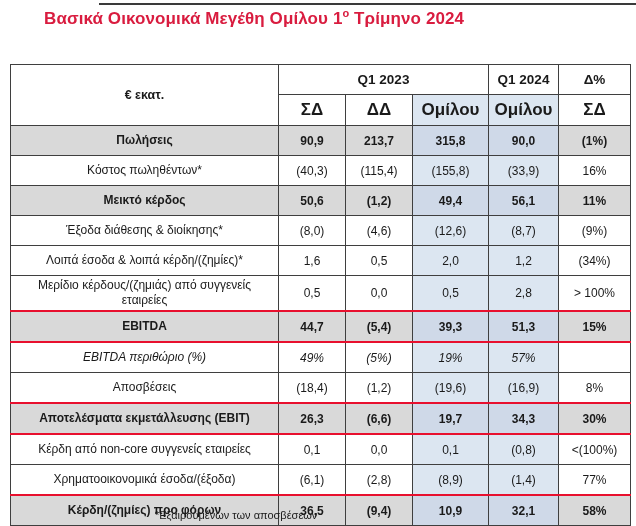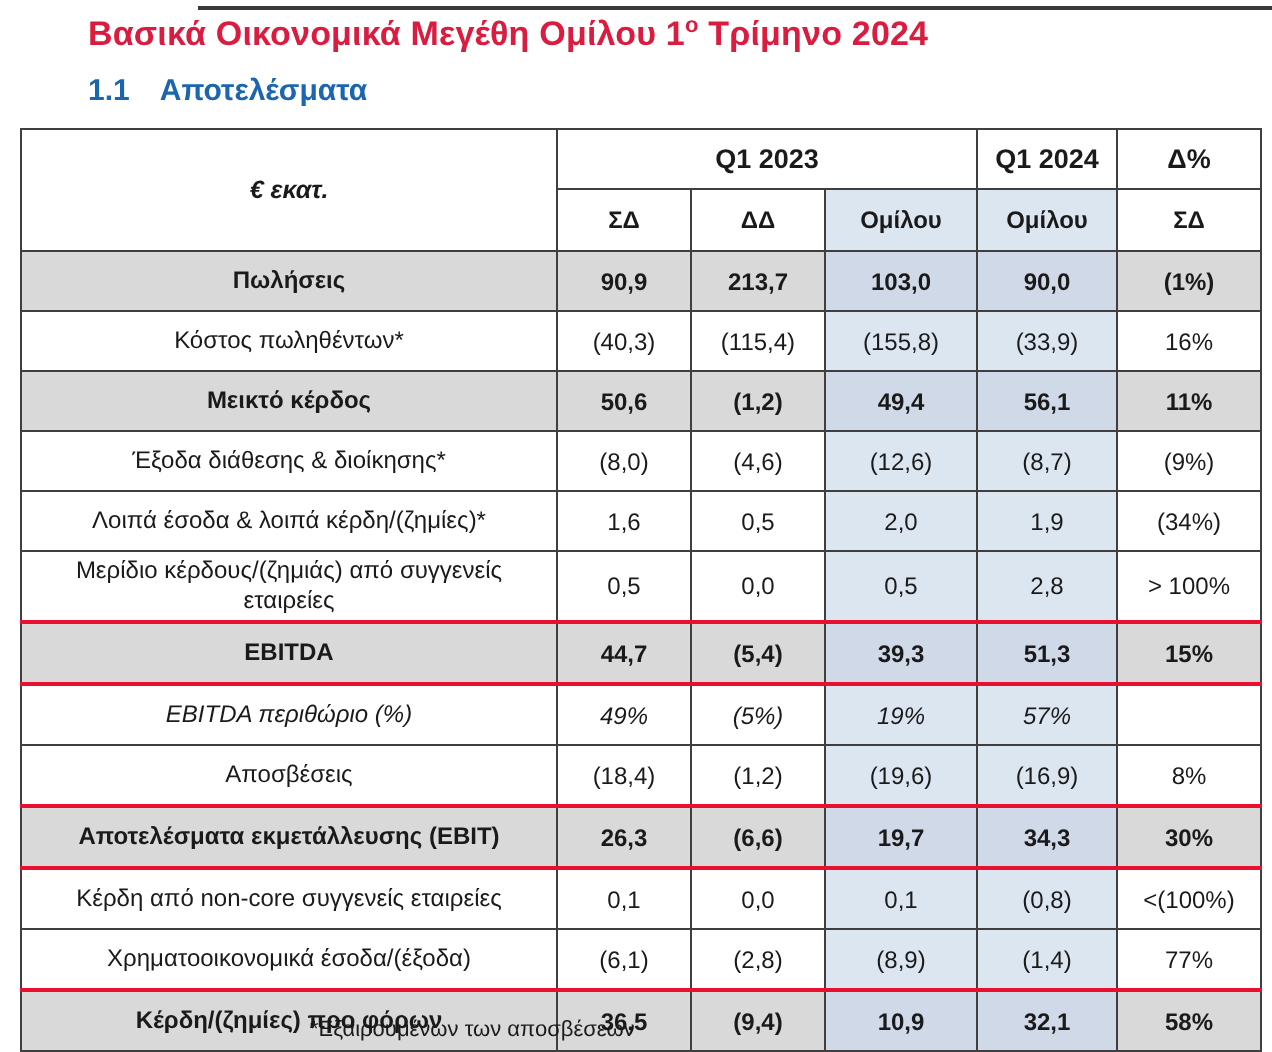--- a/index.html
+++ b/index.html
@@ -43,26 +43,26 @@
   .col4, .h-delta, .sub4{border-right:1px solid #3f3f3f;}
   
   .c-label, .unit-cell{border-right:2px solid #595959;}
   .col0, .sub0{border-left:2px solid #595959;}
   .col3, .sub3{border-left:2px solid #595959;}
   .col4, .sub4{border-left:2px solid #595959;}
   .h-2024, .h-delta{border-left:2px solid #595959;}
   
   thead th{background:#ffffff;font-weight:bold;}
   .h-period{border-top:2px solid #3f3f3f;font-size:13.5px;height:25px;margin-left:39px;}
-  .h-sub{font-size:12px;height:26px;border-bottom:2px solid #3f3f3f;}
+  .h-sub{font-size:17px;height:26px;border-bottom:2px solid #3f3f3f;}
   .sub2,.sub3{background:var(--cell-blue,#dce6f1);}
   .unit-cell{
     border-top:none;border-bottom:2px solid #3f3f3f;
     text-align:left;vertical-align:bottom;
-    font-weight:bold;font-style:italic;font-size:12.5px;
+    font-weight:bold;font-size:12.5px;
     padding:4px 7px;background:#ffffff;
   }
   
   tbody td{height:25px;}
   tbody .c-label{text-align:left;padding:3px 7px;line-height:1.25;}
   tbody td.col2, tbody td.col3{background:var(--cell-blue,#dce6f1);}
   tr.row-total td{background:var(--row-gray,#d9d9d9);font-weight:bold;}
   tr.row-total td.col2, tr.row-total td.col3{background:var(--cell-blue-gray,#cfd9e8);}
   tr.row-italic td{font-style:italic;}
   tr.red-top td{border-top:2px solid var(--rule-red,#e8102e);}
@@ -75,21 +75,20 @@
 </style>
 </head>
 <body>
 
 <div class="page">
 
   <div class="top-rule"></div>
 
   <h1 class="title"><span>Βασικά Οικονομικά Μεγέθη Ομίλου 1</span><sup>ο</sup><span> Τρίμηνο 2024</span></h1>
 
-  <h2 class="section"><span class="sec-num">1.1</span><span>Αποτελέσματα</span></h2>
 
   <table class="results">
     <colgroup>
       <col style="width:268px">
       <col style="width:67px">
       <col style="width:67px">
       <col style="width:76px">
       <col style="width:70px">
       <col style="width:72px">
     </colgroup>
@@ -106,21 +105,21 @@
         <th class="h-sub sub2">Ομίλου</th>
         <th class="h-sub sub3">Ομίλου</th>
         <th class="h-sub sub4">ΣΔ</th>
       </tr>
     </thead>
     <tbody>
         <tr class="row-total">
           <td class="c-label">Πωλήσεις</td>
           <td class="c-val col0">90,9</td>
           <td class="c-val col1">213,7</td>
-          <td class="c-val col2">103,0</td>
+          <td class="c-val col2">315,8</td>
           <td class="c-val col3">90,0</td>
           <td class="c-val col4">(1%)</td>
         </tr>
         <tr class="row-normal">
           <td class="c-label">Κόστος πωληθέντων*</td>
           <td class="c-val col0">(40,3)</td>
           <td class="c-val col1">(115,4)</td>
           <td class="c-val col2">(155,8)</td>
           <td class="c-val col3">(33,9)</td>
           <td class="c-val col4">16%</td>
@@ -139,21 +138,21 @@
           <td class="c-val col1">(4,6)</td>
           <td class="c-val col2">(12,6)</td>
           <td class="c-val col3">(8,7)</td>
           <td class="c-val col4">(9%)</td>
         </tr>
         <tr class="row-normal">
           <td class="c-label">Λοιπά έσοδα &amp; λοιπά κέρδη/(ζημίες)*</td>
           <td class="c-val col0">1,6</td>
           <td class="c-val col1">0,5</td>
           <td class="c-val col2">2,0</td>
-          <td class="c-val col3">1,9</td>
+          <td class="c-val col3">1,2</td>
           <td class="c-val col4">(34%)</td>
         </tr>
         <tr class="row-normal">
           <td class="c-label">Μερίδιο κέρδους/(ζημιάς) από συγγενείς εταιρείες</td>
           <td class="c-val col0">0,5</td>
           <td class="c-val col1">0,0</td>
           <td class="c-val col2">0,5</td>
           <td class="c-val col3">2,8</td>
           <td class="c-val col4">&gt; 100%</td>
         </tr>

